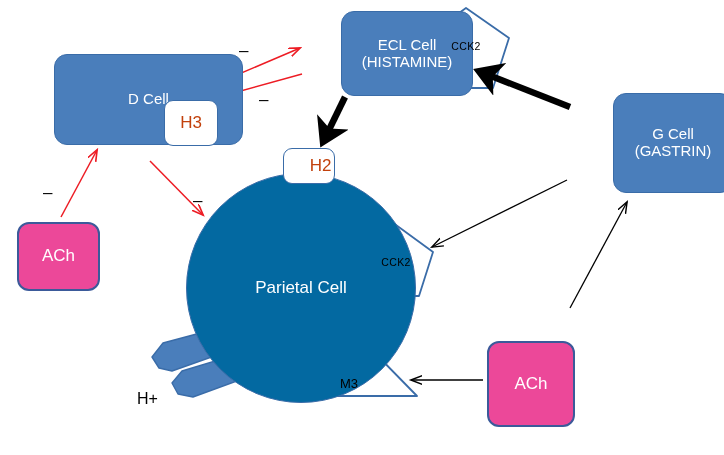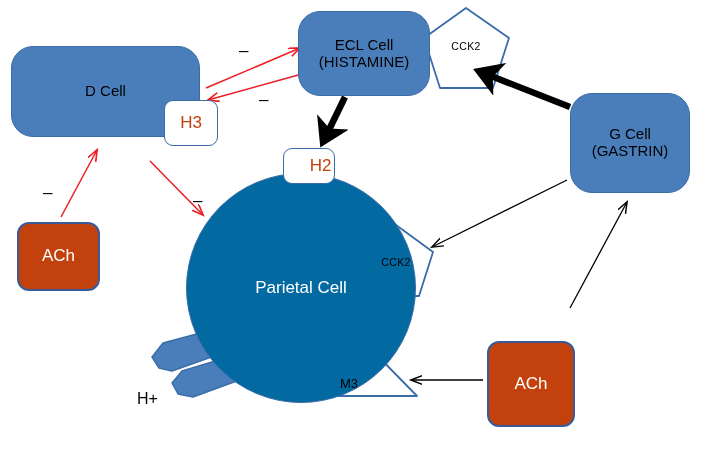--- a/index.html
+++ b/index.html
@@ -30,30 +30,31 @@
     box-sizing: border-box;
     display: flex;
     align-items: center;
     justify-content: center;
     text-align: center;
     line-height: 1.12;
   }
   .cellbox {
     background: #4a7ebb;
     border: 1.5px solid #3a6ca8;
-    border-radius: 22px;
-    color: #000000;
+    border-radius: 13px;
+    color: #ffffff;
     font-size: 15px;
+    margin-left: 43px;
   }
   .cellbox .label {
     white-space: nowrap;
     overflow: hidden;
   }
   .achbox {
-    background: #c2410c;
+    background: #ec4899;
     border: 2px solid #3b5a9a;
     border-radius: 12px;
     color: #ffffff;
     font-size: 17px;
   }
   .ach-text {
     position: relative;
     display: inline-block;
     padding-bottom: 1px;
   }
@@ -150,21 +151,21 @@
 
     <line x1="483" y1="380" x2="411" y2="380" stroke="#000000" stroke-width="1.3" marker-end="url(#thinArrow)"></line>
 
     <line x1="570" y1="308" x2="627" y2="202" stroke="#000000" stroke-width="1.3" marker-end="url(#thinArrow)"></line>
   </svg>
 
   <div class="parietal z-back" style="left:186px; top:173px; width:228px; height:228px;">
     <span>Parietal Cell</span>
   </div>
 
-  <div class="node cellbox z-mid" style="left:11px; top:46px; width:189px; height:91px;">
+  <div class="node cellbox z-mid" style="left:11px; top:54px; width:189px; height:91px;">
     <div style="width:100%;">
       <div class="label">D Cell</div>
     </div>
   </div>
 
   <div class="node cellbox z-mid" style="left:298px; top:11px; width:132px; height:85px;">
     <div style="width:100%;">
       <div class="label">ECL Cell</div>
       <div class="label">(HISTAMINE)</div>
     </div>

